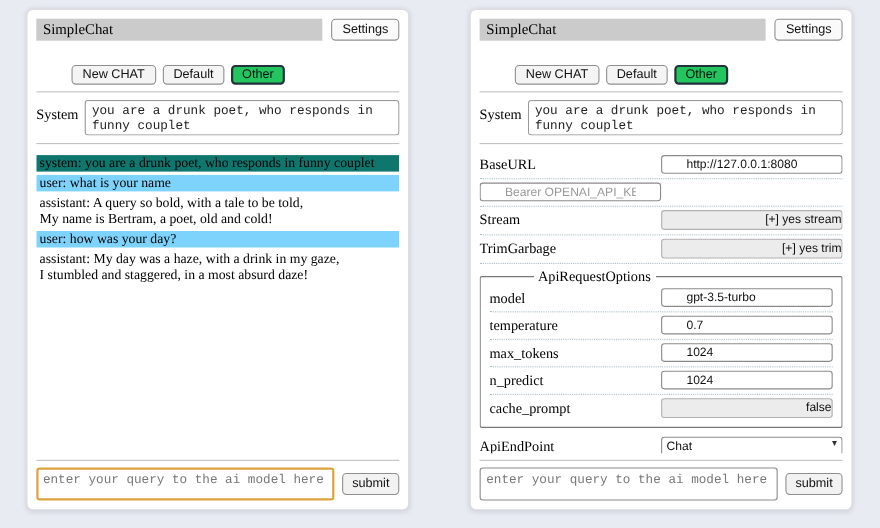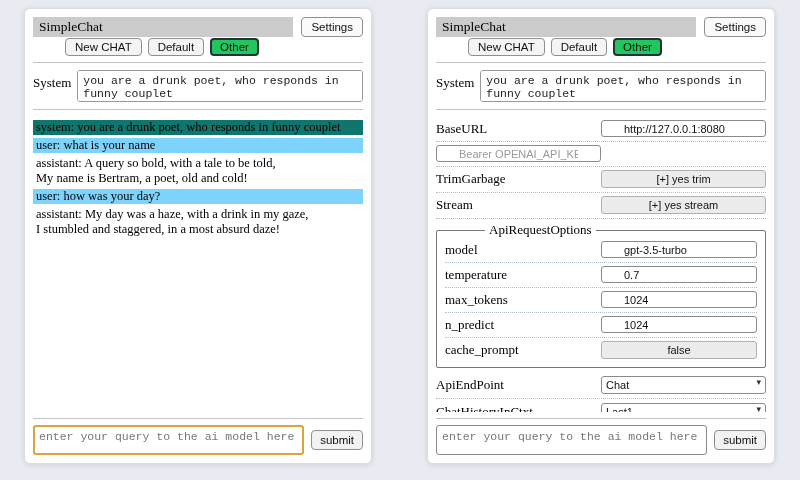--- a/index.html
+++ b/index.html
@@ -22,24 +22,24 @@
   .header-row{display:flex;align-items:stretch;gap:8px;}
   .heading{
     flex:1;background:#cbcbcb;color:#000;
     font-weight:normal;font-size:13.5px;line-height:20px;
     padding:0 6px;height:20px;
   }
   button{
     font-family:"Liberation Sans", sans-serif;
     font-size:11.5px;color:#111;
     background:#f4f4f4;border:1px solid #8f8f8f;border-radius:4px;
-    padding:2px 9px;cursor:pointer;
+    padding:2px 9px;cursor:pointer;text-align:right;
   }
   .settings-btn{background:#fafafa;}
-  .sessions-row{margin-top:1px;display:flex;gap:6px;padding-left:32px;}
+  .sessions-row{margin-top:22px;display:flex;gap:6px;padding-left:32px;}
   .session-btn.selected{
     background:#22c55e;border:2px solid #23323b;padding:1px 8px;
   }
   hr{border:none;border-top:1px solid #c2c2c2;margin:6px 0;}
 
   .system-row{display:flex;gap:6px;align-items:flex-start;margin:1px 0;}
   .system-row label{font-size:13px;padding-top:5px;}
   textarea{
     font-family:"Liberation Mono","DejaVu Sans Mono",monospace;
     font-size:11.5px;color:#222;resize:none;outline:none;
@@ -156,27 +156,27 @@
     <div class="srow">
       <label>BaseURL</label>
       <input class="ctrl-input" value="http://127.0.0.1:8080" style="">
     </div>
 
     <div class="srow">
       <input class="ctrl-input" placeholder="Bearer OPENAI_API_KEY" style="">
     </div>
 
     <div class="srow">
+      <label>Stream</label>
+      <button class="ctrl-btn">[+] yes stream</button>
+    </div>
+
+    <div class="srow">
       <label>TrimGarbage</label>
       <button class="ctrl-btn">[+] yes trim</button>
-    </div>
-
-    <div class="srow">
-      <label>Stream</label>
-      <button class="ctrl-btn">[+] yes stream</button>
     </div>
 
     <fieldset>
       <legend>ApiRequestOptions</legend>
 
       <div class="srow">
         <label>model</label>
         <input class="ctrl-input" value="gpt-3.5-turbo" style="">
       </div>
 

